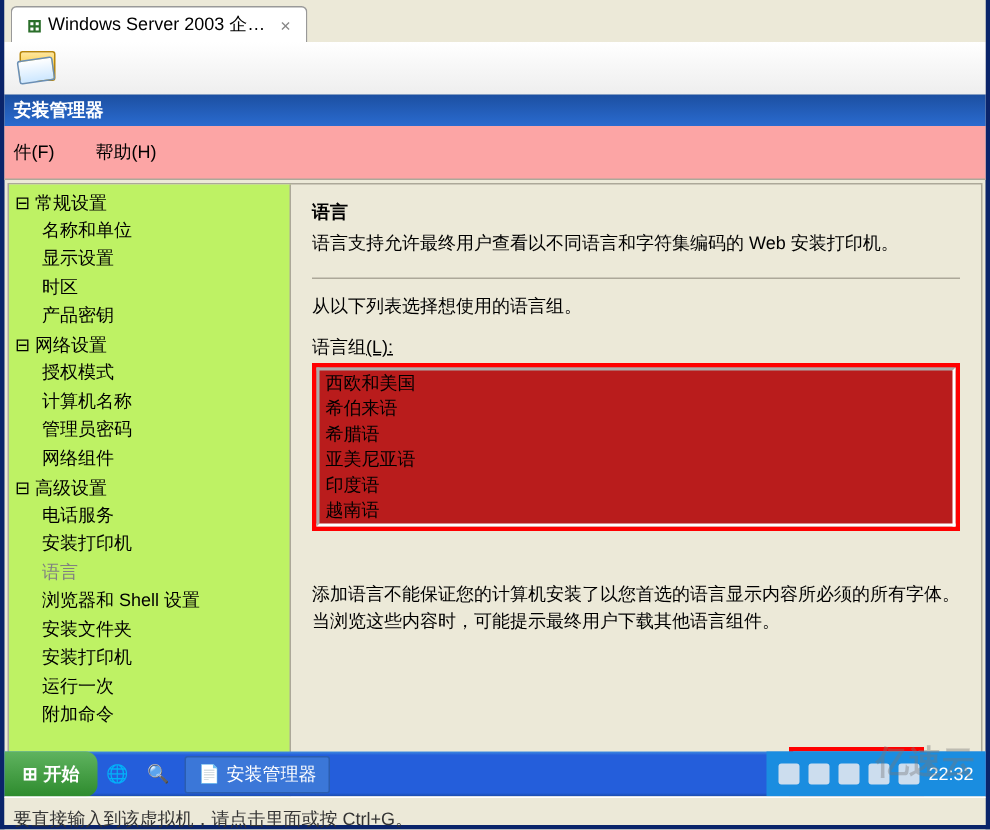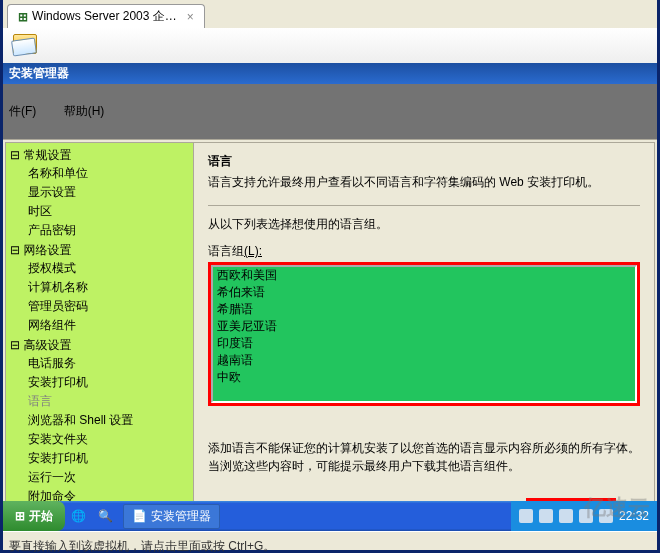--- a/index.html
+++ b/index.html
@@ -5,35 +5,35 @@
 * { margin: 0; padding: 0; box-sizing: border-box; font-family: "SimSun", "MS Sans Serif", Tahoma, sans-serif; font-size: 12px; }
 body { background: #ece9d8; width: 660px; height: 553px; overflow: hidden; position: relative; }
 .win-frame { border: 3px solid #0a246a; border-top: none; background: #ece9d8; height: 553px; display: flex; flex-direction: column; }
 .tab-bar { background: #ece9d8; padding: 4px 4px 0 4px; display: flex; }
 .tab { background: #fff; border: 1px solid #999; border-bottom: none; border-radius: 4px 4px 0 0; padding: 3px 10px; display: flex; align-items: center; gap: 4px; }
 .tab .ico { color: #2a6e2a; font-weight: bold; }
 .folder-strip { background: linear-gradient(#fff,#eee); padding: 6px 10px; }
 .folder-ico { display: inline-block; width: 24px; height: 20px; background: linear-gradient(#ffe79c,#f5b300); border: 1px solid #b8860b; border-radius: 2px; position: relative; }
 .folder-ico::before { content: ""; position: absolute; left: -2px; bottom: -2px; width: 22px; height: 14px; background: linear-gradient(#fff,#cde7ff); border: 1px solid #6a8fb5; border-radius: 2px; transform: rotate(-8deg); }
 .titlebar { background: linear-gradient(#1c4fa1,#2a6bcf); color: #fff; padding: 2px 6px; font-weight: bold; }
-.menu-bar { padding: 19px 6px; background: #737373; border-bottom: 1px solid #aca899; }
+.menu-bar { padding: 9px 6px; background: #fca5a5; border-bottom: 1px solid #aca899; }
 .menu-bar span { margin-right: 12px; }
 .content { flex: 1; display: flex; border: 1px solid #aca899; margin: 2px; background: #ece9d8; }
 .tree-pane { width: 188px; background: #bef264; border-right: 1px solid #aca899; padding: 4px; overflow: hidden; }
 .tree-group { margin-bottom: 2px; }
 .tree-header { cursor: default; }
 .tree-children { margin-left: 18px; }
 .tree-item { padding: 1px 0; white-space: nowrap; }
 .tree-item.highlight { color: #808080; }
 .right-pane { flex: 1; padding: 10px 14px 8px 14px; display: flex; flex-direction: column; }
 .rp-title { font-weight: bold; margin-bottom: 4px; }
 .rp-desc { margin-bottom: 8px; }
 .rp-sep { border-top: 1px solid #aca899; margin: 6px 0 10px 0; }
 .listbox-wrap { position: relative; border: 3px solid #ff0000; }
-.listbox { background: #22c55e; border: 2px inset #fff; height: 138px; overflow: hidden; }
+.listbox { background: #b91c1c; border: 2px inset #fff; height: 106px; overflow: hidden; }
 .listbox .opt { padding: 0 4px; }
 .rp-note { margin-top: 33px; line-height: 1.5; }
 .btn-row { margin-top: auto; padding: 10px 0 8px 0; display: flex; justify-content: flex-end; gap: 8px; align-items: center; }
 .btn { border: 1px solid #707070; background: #ece9d8; padding: 3px 10px; min-width: 76px; text-align: center; }
 .btn-hl { border: 3px solid #ff0000; padding: 0; }
 .btn-hl .btn { border: 2px solid #2f5bb7; }
 .taskbar { position: absolute; left: 3px; right: 3px; bottom: 22px; height: 30px; background: linear-gradient(#3f8cde,#245edb 8%,#245edb 92%,#1a4aa8); display: flex; align-items: center; color: #fff; }
 .start-btn { background: linear-gradient(#5fb35f,#2e8b2e); height: 100%; display: flex; align-items: center; padding: 0 12px; gap: 4px; font-weight: bold; border-radius: 0 8px 8px 0; }
 .tb-item { background: #3b77d8; margin-left: 4px; padding: 3px 8px; border: 1px solid #2a5db0; border-radius: 2px; display: flex; align-items: center; gap: 4px; }
 .tb-ie { margin-left: 6px; }

